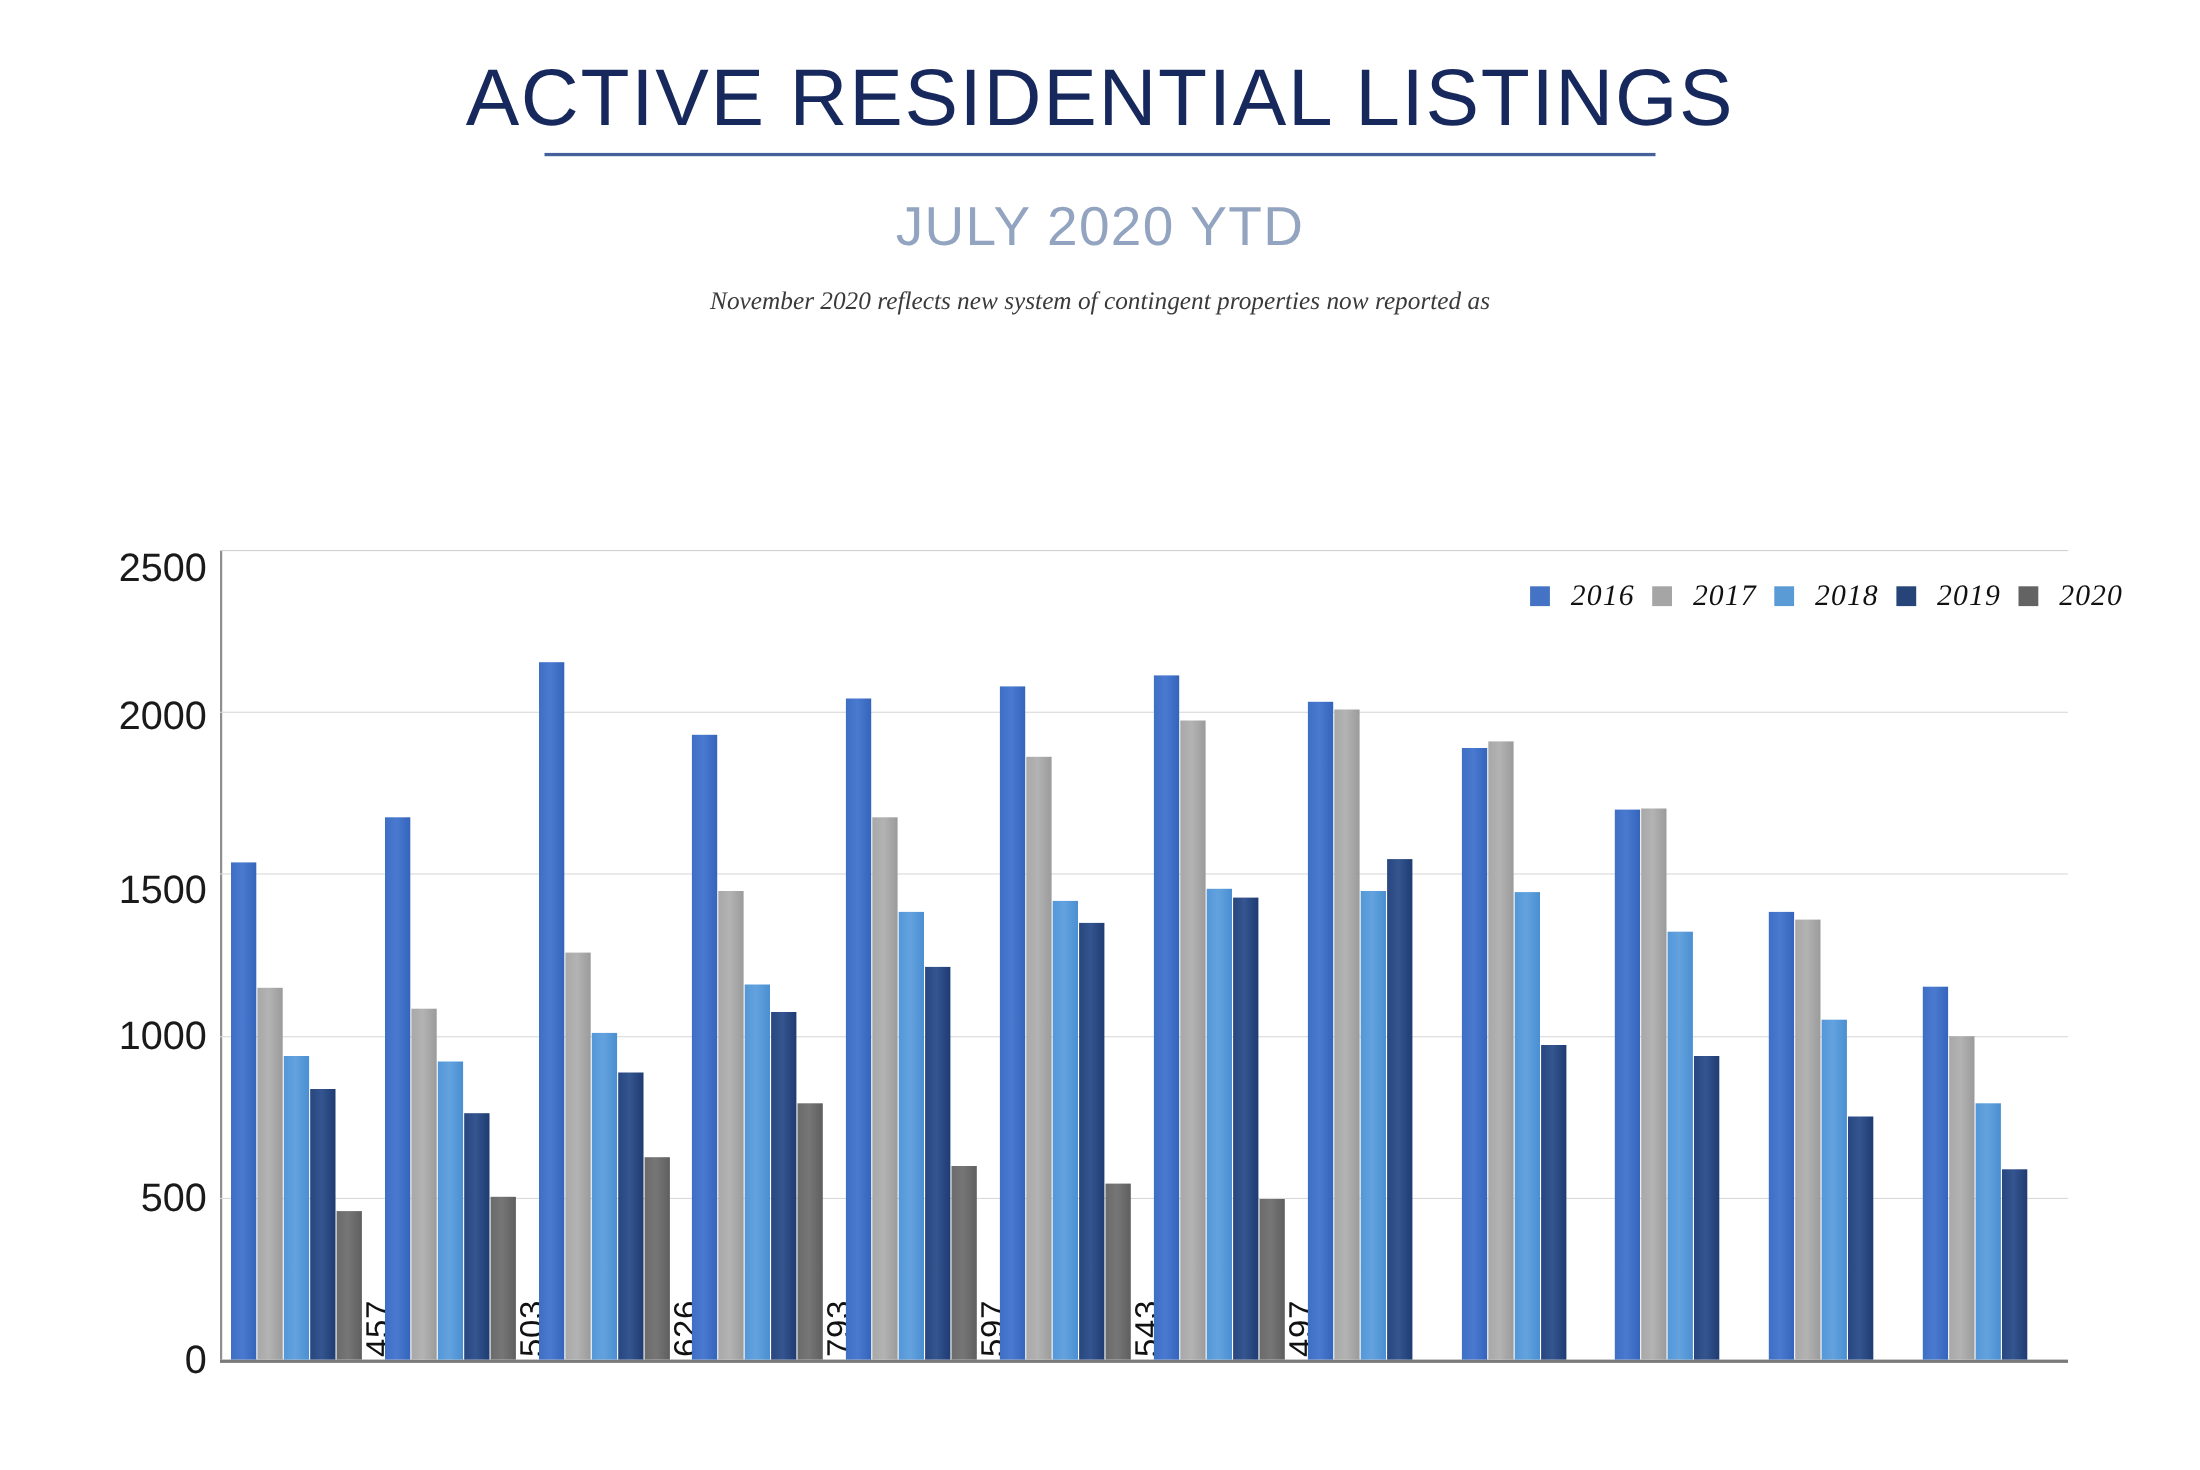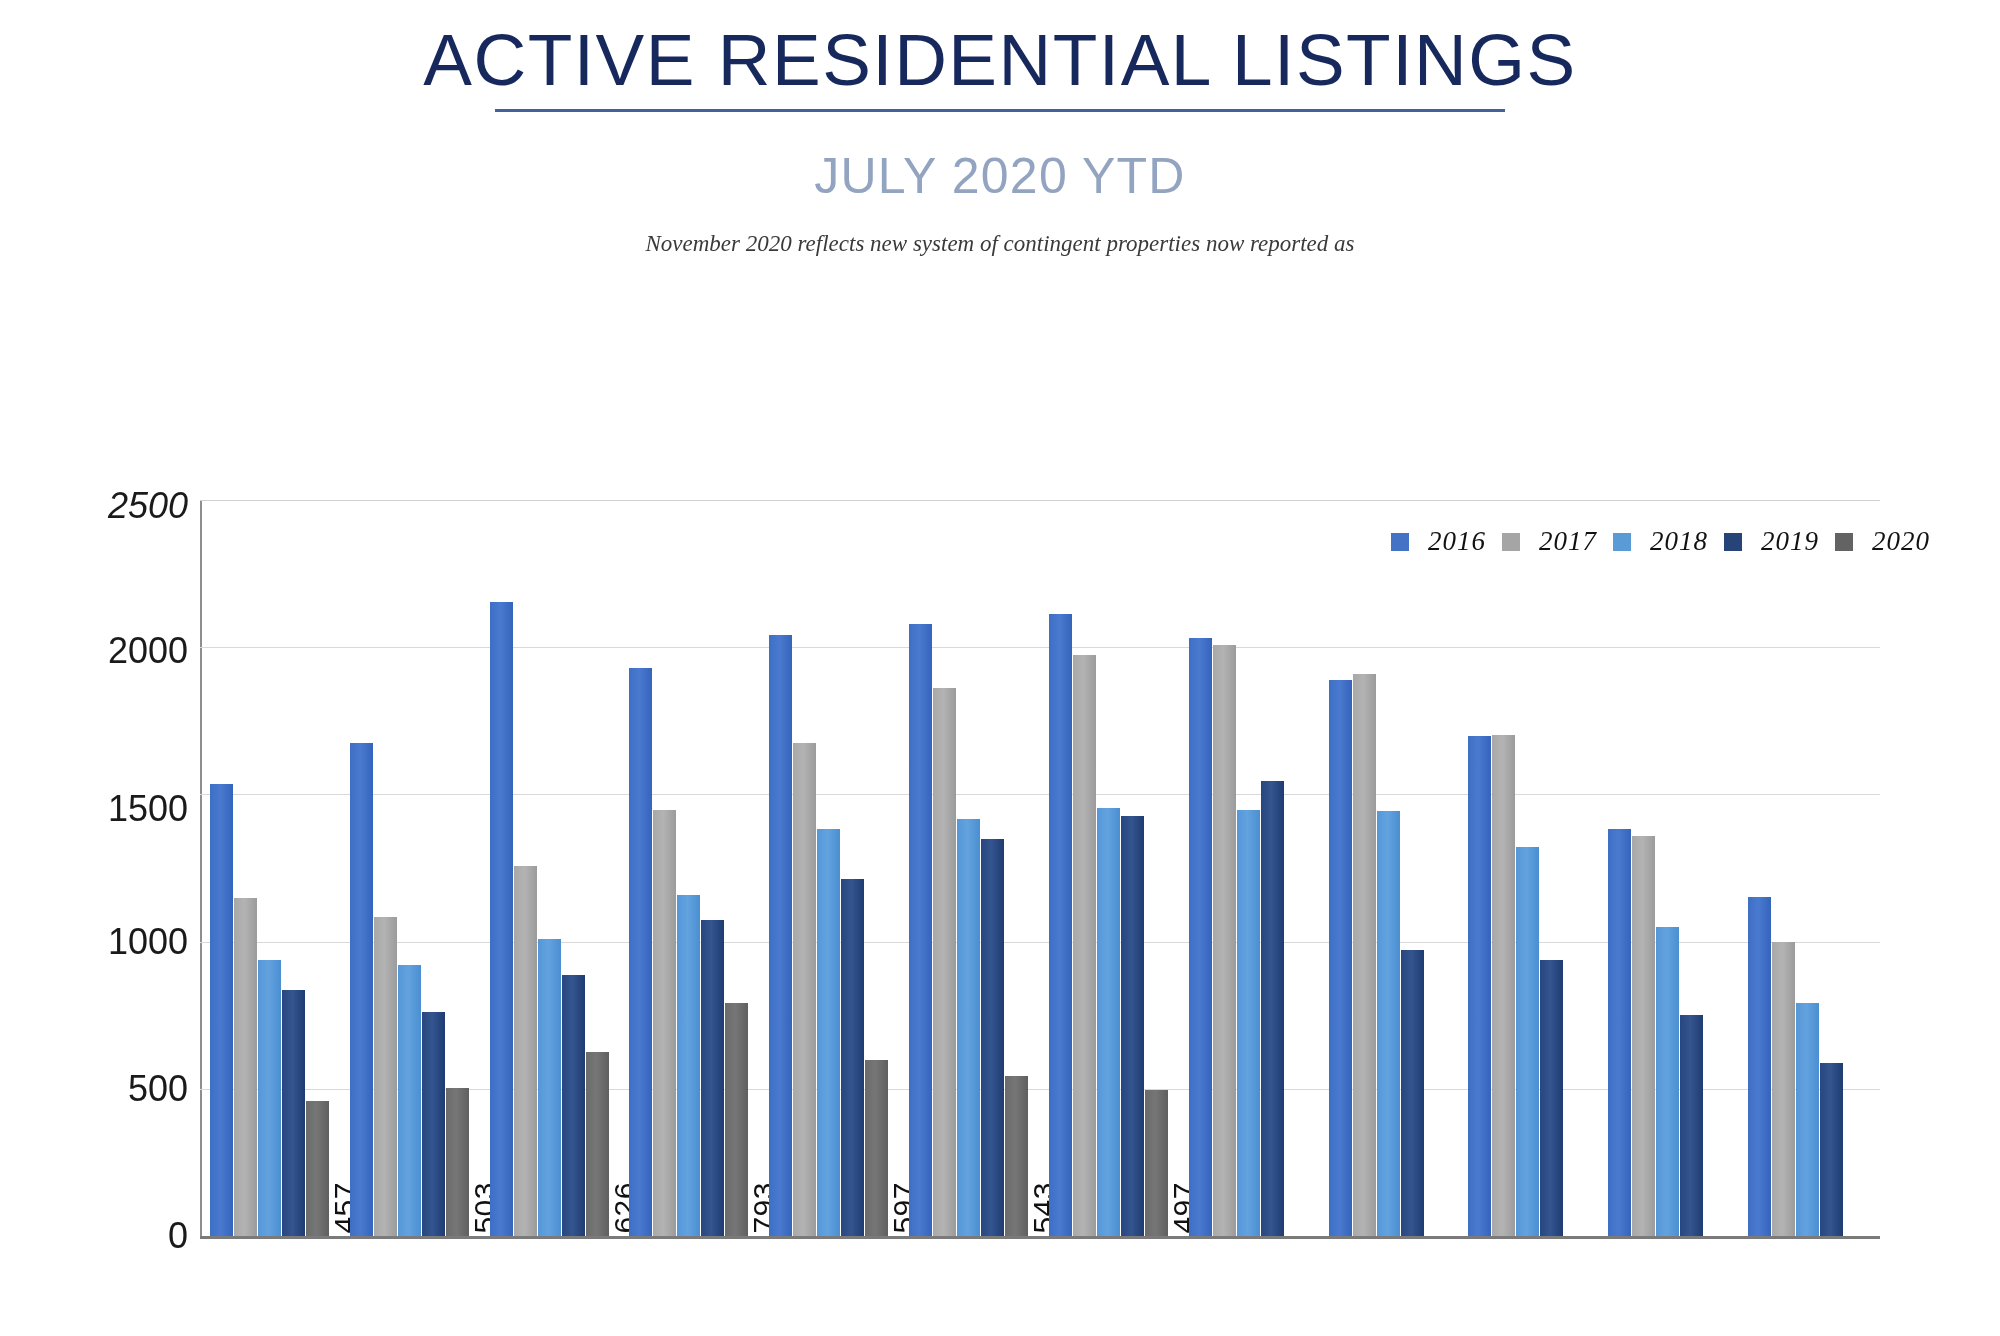--- a/index.html
+++ b/index.html
@@ -12,21 +12,21 @@
     height: 1336px;
     font-family: "Liberation Sans", sans-serif;
     overflow: hidden;
     position: relative;
   }
 
   
   .header {
     width: 100%;
     text-align: center;
-    padding-top: 22px;
+    padding-top: 52px;
     box-sizing: border-box;
   }
   .main-title {
     font-family: "Liberation Sans", sans-serif;
     font-size: 73px;
     letter-spacing: 1.5px;
     color: #16285c;
     font-weight: 400;
     line-height: 1.04;
     margin: 0;
@@ -237,21 +237,21 @@
   <div class="plot" id="plot-area">
 
   <div class="gridline top" style="top: 0px;"></div>
       <div class="gridline" style="top: 147.2px;"></div>
       <div class="gridline" style="top: 294.4px;"></div>
       <div class="gridline" style="top: 441.6px;"></div>
       <div class="gridline" style="top: 588.8px;"></div>
     </div>
 
   <div id="yticks">
-      <div class="ytick" style="top: 36px; font-style: italic;">2500</div>
+      <div class="ytick" style="top: 46px;">2500</div>
       <div class="ytick" style="top: 181px;">2000</div>
       <div class="ytick" style="top: 339px;">1500</div>
       <div class="ytick" style="top: 471.6px;">1000</div>
       <div class="ytick" style="top: 618.8px;">500</div>
       <div class="ytick" style="top: 766px;">0</div>
     </div>
 
   <div class="legend" id="legend">
       <div class="legend-item">
         <span class="legend-swatch y2016"></span>

